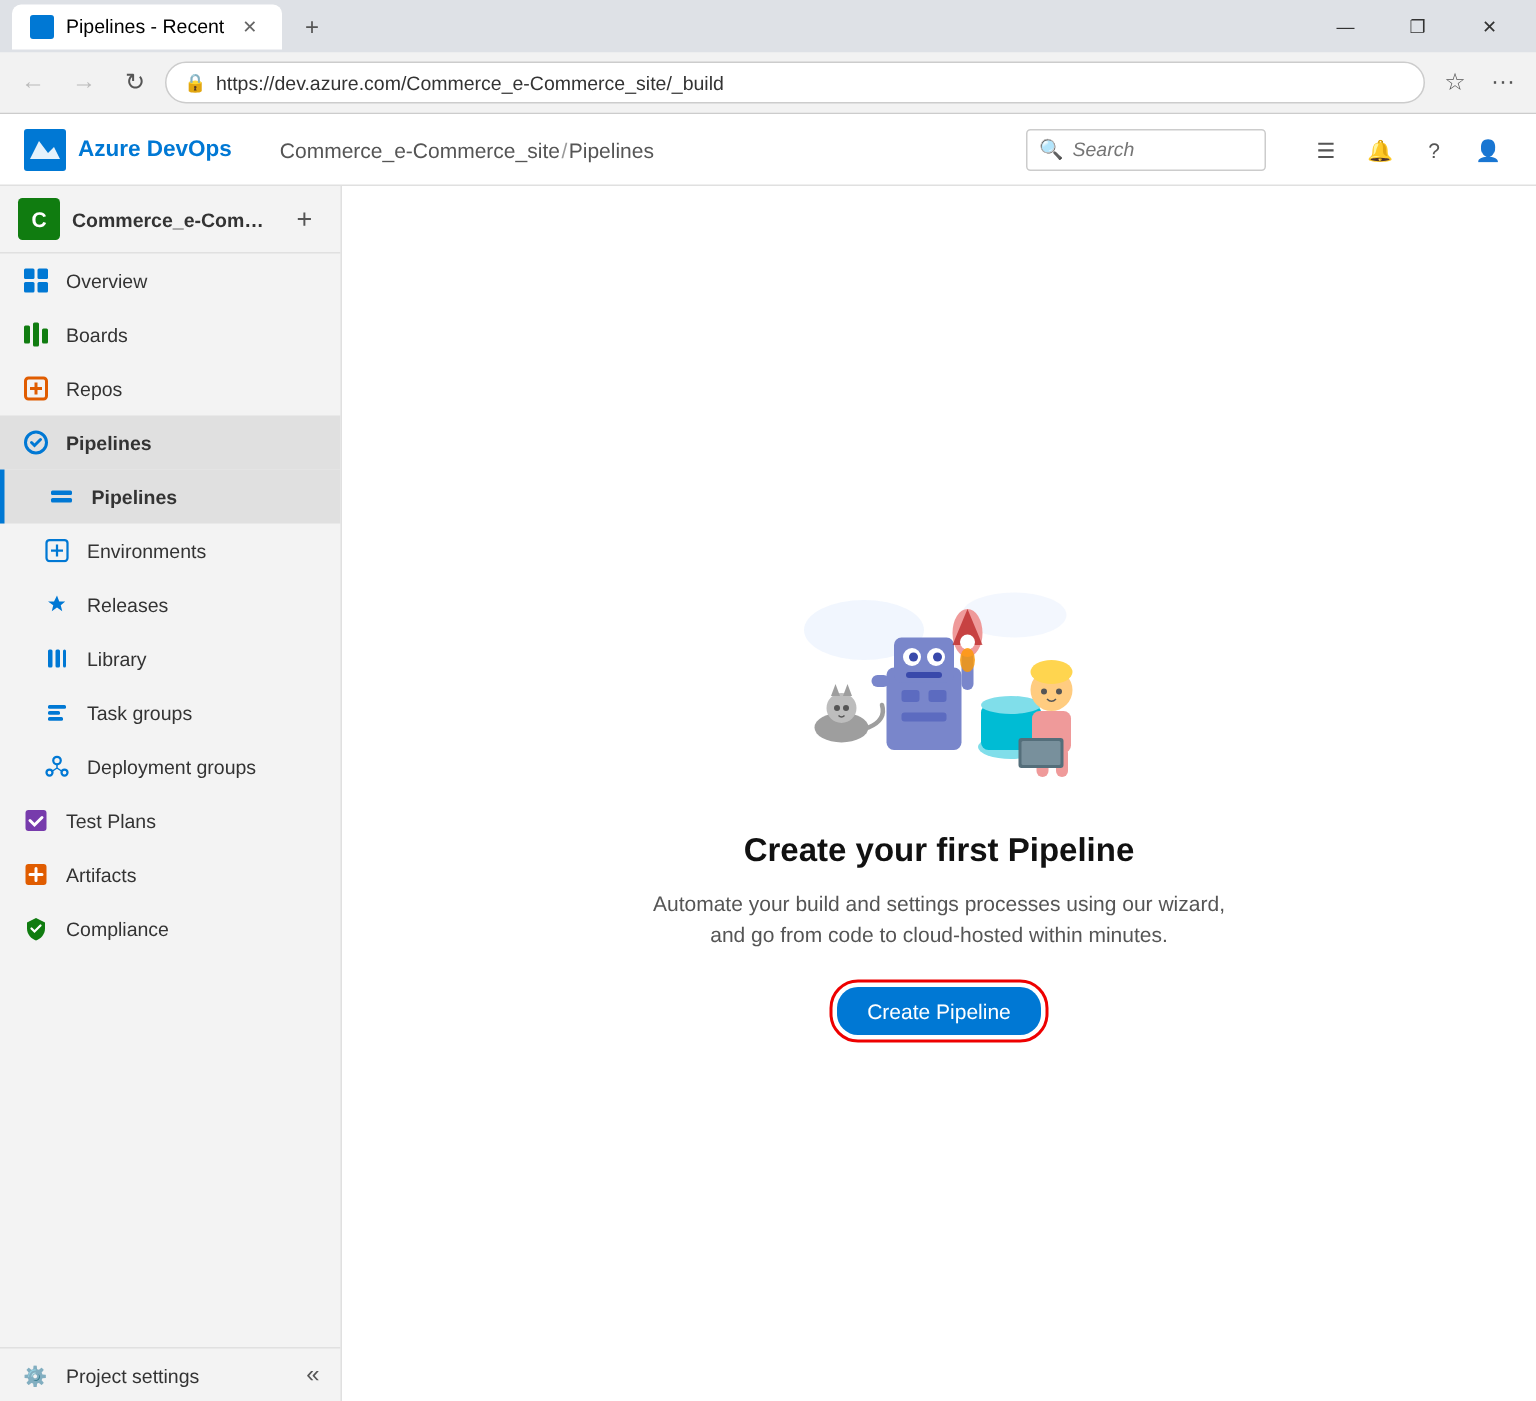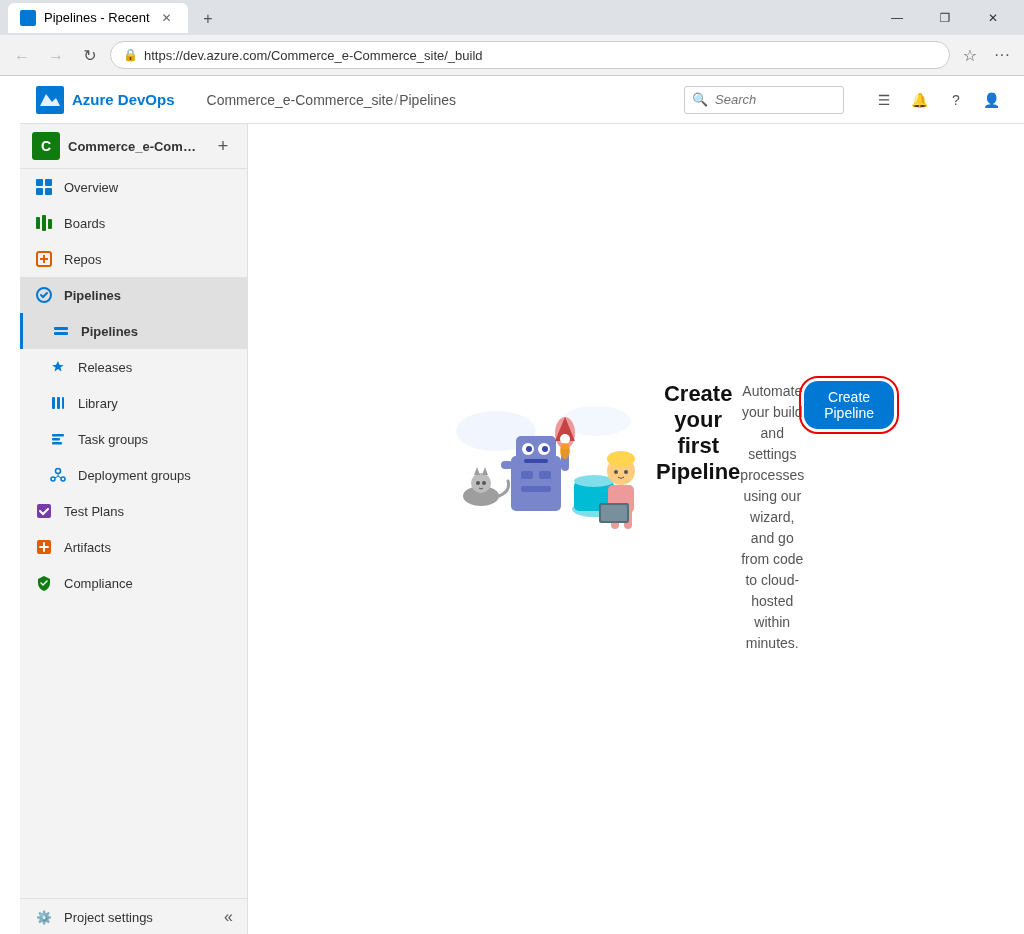--- a/index.html
+++ b/index.html
@@ -19,21 +19,21 @@
     .nav-bar { display: flex; align-items: center; height: 40px; padding: 0 8px; gap: 6px; background: #f2f2f2; }
     .nav-btn { width: 28px; height: 28px; border-radius: 4px; display: flex; align-items: center; justify-content: center; cursor: pointer; color: #555; font-size: 16px; }
     .nav-btn.disabled { color: #bbb; cursor: default; }
     .address-bar { flex: 1; background: #fff; border: 1px solid #ccc; border-radius: 20px; height: 28px; display: flex; align-items: center; padding: 0 12px; font-size: 13px; color: #333; gap: 6px; }
     .address-bar .lock-icon { color: #777; font-size: 12px; }
     .address-url { color: #333; font-size: 13px; }
     .nav-right { display: flex; gap: 4px; }
     .nav-right-btn { width: 28px; height: 28px; border-radius: 4px; display: flex; align-items: center; justify-content: center; cursor: pointer; color: #555; font-size: 16px; }
 
     
-    .app-container { display: flex; flex-direction: column; height: calc(934px - 75px); margin-left: 20px; }
+    .app-container { display: flex; flex-direction: column; height: calc(934px - 75px); }
     .app-header { background: #fff; border-bottom: 1px solid #e0e0e0; height: 48px; display: flex; align-items: center; padding: 0 16px; gap: 16px; }
     .azure-logo { display: flex; align-items: center; gap: 8px; color: #0078d4; font-weight: 600; font-size: 15px; }
     .azure-logo-icon { width: 28px; height: 28px; }
     .header-breadcrumb { display: flex; align-items: center; gap: 1px; color: #555; font-size: 14px; margin-left: 16px; }
     .breadcrumb-sep { color: #999; }
     .header-search { margin-left: auto; display: flex; align-items: center; border: 1px solid #ccc; border-radius: 3px; height: 28px; padding: 0 8px; gap: 6px; min-width: 160px; background: #fff; }
     .header-search input { border: none; outline: none; font-size: 13px; color: #333; width: 120px; font-style: italic; }
     .header-icons { display: flex; gap: 4px; margin-left: 8px; }
     .header-icon-btn { width: 32px; height: 32px; border-radius: 4px; display: flex; align-items: center; justify-content: center; cursor: pointer; color: #555; }
 
@@ -51,21 +51,21 @@
     .nav-item.active { background: #e0e0e0; font-weight: 600; }
     .nav-item.sub-item { padding-left: 28px; }
     .nav-item.sub-item.active { background: #e0e0e0; font-weight: 700; border-left: 3px solid #0078d4; }
     .nav-icon { width: 20px; height: 20px; display: flex; align-items: center; justify-content: center; flex-shrink: 0; }
 
     .sidebar-bottom { margin-top: auto; border-top: 1px solid #e0e0e0; }
     .sidebar-bottom .nav-item { font-size: 13px; }
 
     
     .main-content { flex: 1; display: flex; align-items: center; justify-content: center; background: #fff; }
-    .empty-state { display: flex; align-items: flex-start; text-align: center; max-width: 400px; }
+    .empty-state { display: flex; flex-direction: column; align-items: center; text-align: center; max-width: 400px; }
     .empty-illustration { width: 220px; height: 160px; margin-bottom: 24px; position: relative; }
     .empty-state h2 { font-size: 22px; font-weight: 700; color: #111; margin-bottom: 12px; }
     .empty-state p { font-size: 14px; color: #555; line-height: 1.5; margin-bottom: 24px; }
     .create-pipeline-btn { background: #0078d4; color: #fff; border: none; padding: 8px 20px; font-size: 14px; border-radius: 14px; cursor: pointer; outline: 2px solid #e00; outline-offset: 3px; }
 
     
   </style>
 </head>
 <body>
 
@@ -186,20 +186,30 @@
       <div class="nav-item sub-item active">
         <div class="nav-icon">
           <svg width="16" height="16" viewBox="0 0 16 16" fill="none">
             <rect x="1" y="4" width="14" height="3" rx="1" fill="#0078d4"></rect>
             <rect x="1" y="9" width="14" height="3" rx="1" fill="#0078d4"></rect>
           </svg>
         </div>
         <span>Pipelines</span>
       </div>
 
+      <div class="nav-item sub-item">
+        <div class="nav-icon">
+          <svg width="16" height="16" viewBox="0 0 16 16" fill="none">
+            <rect x="1" y="1" width="14" height="14" rx="2" stroke="#0078d4" stroke-width="1.5" fill="none"></rect>
+            <path d="M4 8h8" stroke="#0078d4" stroke-width="1.5"></path>
+            <path d="M8 4v8" stroke="#0078d4" stroke-width="1.5"></path>
+          </svg>
+        </div>
+        <span>Environments</span>
+      </div>
 
       <div class="nav-item sub-item">
         <div class="nav-icon">
           <svg width="16" height="16" viewBox="0 0 16 16" fill="none">
             <path d="M8 2l1.5 4h4l-3 2.5 1 4L8 10l-3.5 2.5 1-4L2 6h4z" fill="#0078d4"></path>
           </svg>
         </div>
         <span>Releases</span>
       </div>
 

